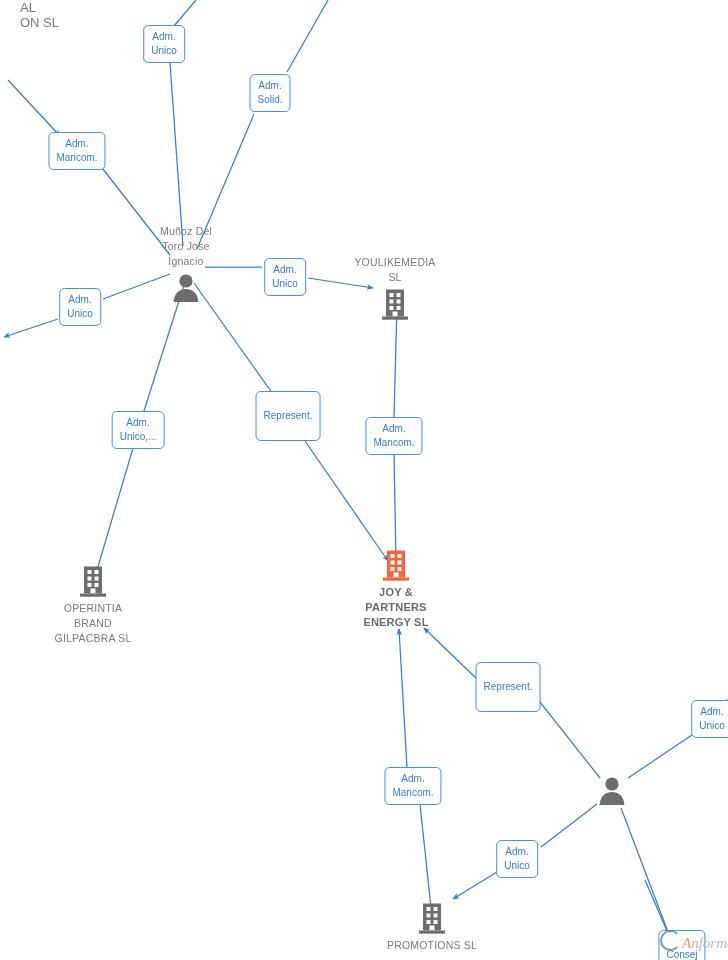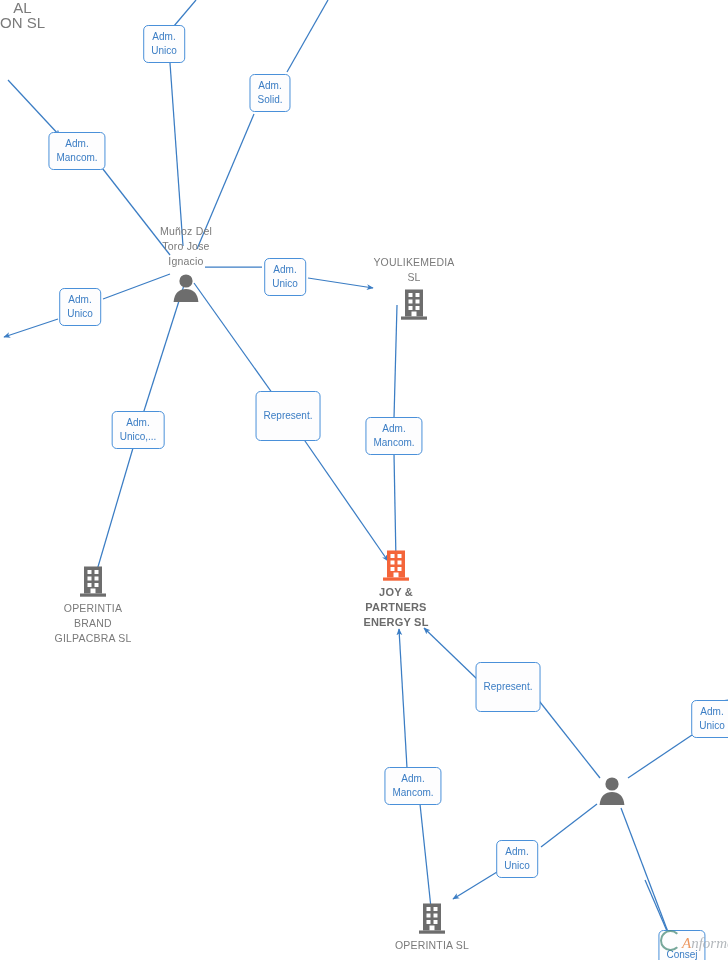--- a/index.html
+++ b/index.html
@@ -66,25 +66,26 @@
     line-height: 14px;
     padding: 4px 7px;
     text-align: center;
     white-space: pre-line;
     box-sizing: border-box;
   }
   .edge-label.one-line { padding: 17px 7px; }
 
   .corner-text {
     position: absolute;
-    font-size: 15px;
+    font-size: 13px;
     color: #7a7a7a;
     line-height: 15px;
     white-space: pre-line;
-    text-align: center;
+    text-align: left;
+    padding-left: 20px;
   }
   .watermark {
     position: absolute;
     font-family: "Liberation Serif", serif;
     font-style: italic;
     font-size: 15px;
     color: #9aa0a6;
     opacity: 0.75;
     white-space: nowrap;
   }
@@ -148,21 +149,21 @@
         <span class="node-label" style="margin-top: 0px; margin-bottom: 3px;">Muñoz Del
 Toro Jose
 Ignacio</span>
         <span class="glyph">
           <svg width="30" height="32" viewBox="0 0 30 32" aria-hidden="true">
             <circle cx="15" cy="9" r="6.6" fill="#6d6d6d"></circle>
             <path d="M2.6 30 C3.4 20.6 8.4 17 15 17 C21.6 17 26.6 20.6 27.4 30 Z" fill="#6d6d6d"></path>
           </svg>
         </span>
       </div>
-      <div class="node company" style="left: 414px; top: 288px;">
+      <div class="node company" style="left: 395px; top: 288px;">
         <span class="node-label" style="margin-top: 0px; margin-bottom: 3px;">YOULIKEMEDIA
 SL</span>
         <span class="glyph">
           <svg width="30" height="34" viewBox="0 0 30 34" aria-hidden="true">
             <rect x="6" y="2" width="18" height="27" fill="#6d6d6d"></rect>
             <rect x="9.5" y="5.5" width="4" height="4" fill="#fff"></rect>
             <rect x="16.5" y="5.5" width="4" height="4" fill="#fff"></rect>
             <rect x="9.5" y="12" width="4" height="4" fill="#fff"></rect>
             <rect x="16.5" y="12" width="4" height="4" fill="#fff"></rect>
             <rect x="9.5" y="18.5" width="4" height="4" fill="#fff"></rect>
@@ -223,21 +224,21 @@
             <rect x="9.5" y="5.5" width="4" height="4" fill="#fff"></rect>
             <rect x="16.5" y="5.5" width="4" height="4" fill="#fff"></rect>
             <rect x="9.5" y="12" width="4" height="4" fill="#fff"></rect>
             <rect x="16.5" y="12" width="4" height="4" fill="#fff"></rect>
             <rect x="9.5" y="18.5" width="4" height="4" fill="#fff"></rect>
             <rect x="16.5" y="18.5" width="4" height="4" fill="#fff"></rect>
             <rect x="12.5" y="24" width="5" height="5" fill="#fff"></rect>
             <rect x="2" y="29" width="26" height="3.2" fill="#6d6d6d"></rect>
           </svg>
         </span>
-        <span class="node-label">OPERINTIA  SL</span>
+        <span class="node-label">PROMOTIONS  SL</span>
       </div>
     </div>
   <div id="labels-layer">
       <div class="edge-label" style="left: 164px; top: 44px;">Adm.
 Unico</div>
       <div class="edge-label" style="left: 270px; top: 93px;">Adm.
 Solid.</div>
       <div class="edge-label" style="left: 77px; top: 151px;">Adm.
 Mancom.</div>
       <div class="edge-label" style="left: 285px; top: 277px;">Adm.

